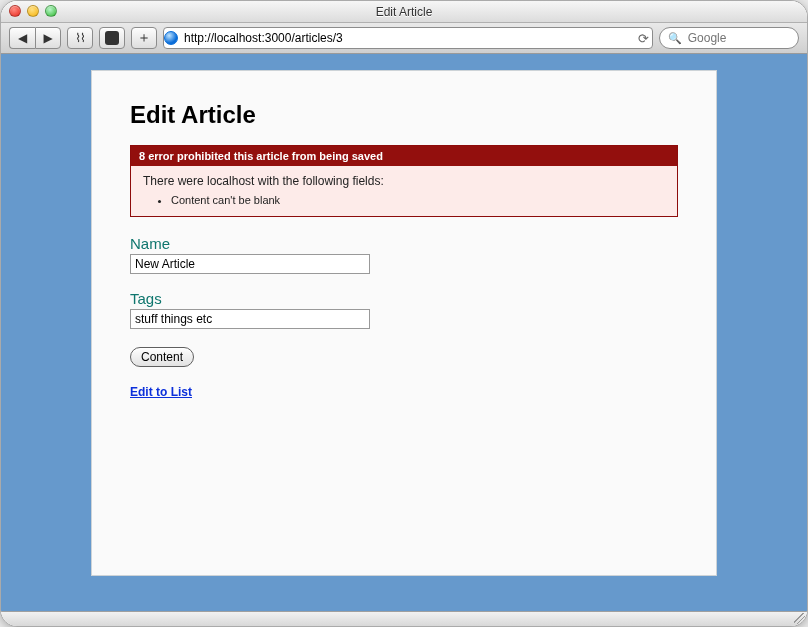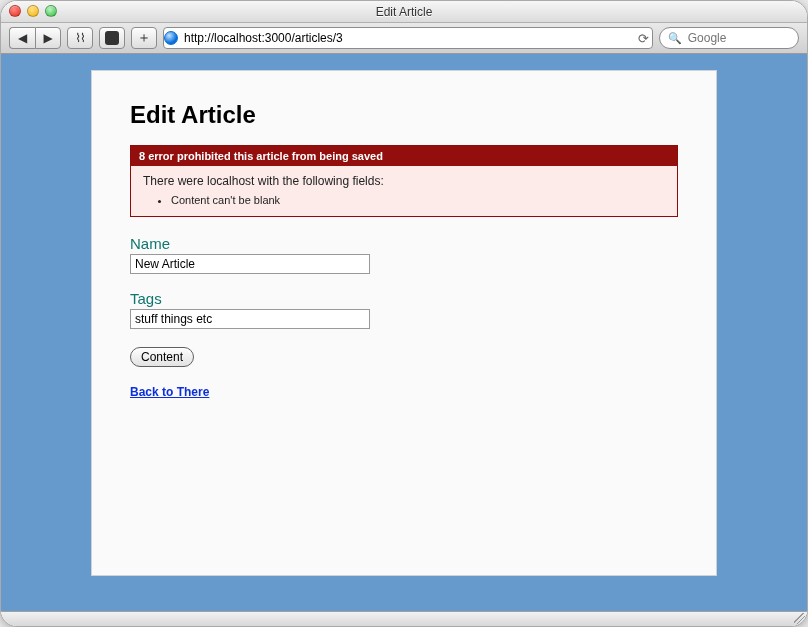--- a/index.html
+++ b/index.html
@@ -311,21 +311,21 @@
       <div class="form-row">
         <label>Tags</label>
         <input type="text" value="stuff things etc" style="">
       </div>
 
 
       <div>
         <button class="submit-btn" type="button">Content</button>
       </div>
 
-      <a href="#" class="back-link">Back to There</a>
+      <a href="#" class="back-link">Edit to List</a>
 
     </div>
   </div>
 
   <div class="statusbar">
     <div class="resize-corner"></div>
   </div>
 
 </div>
 

